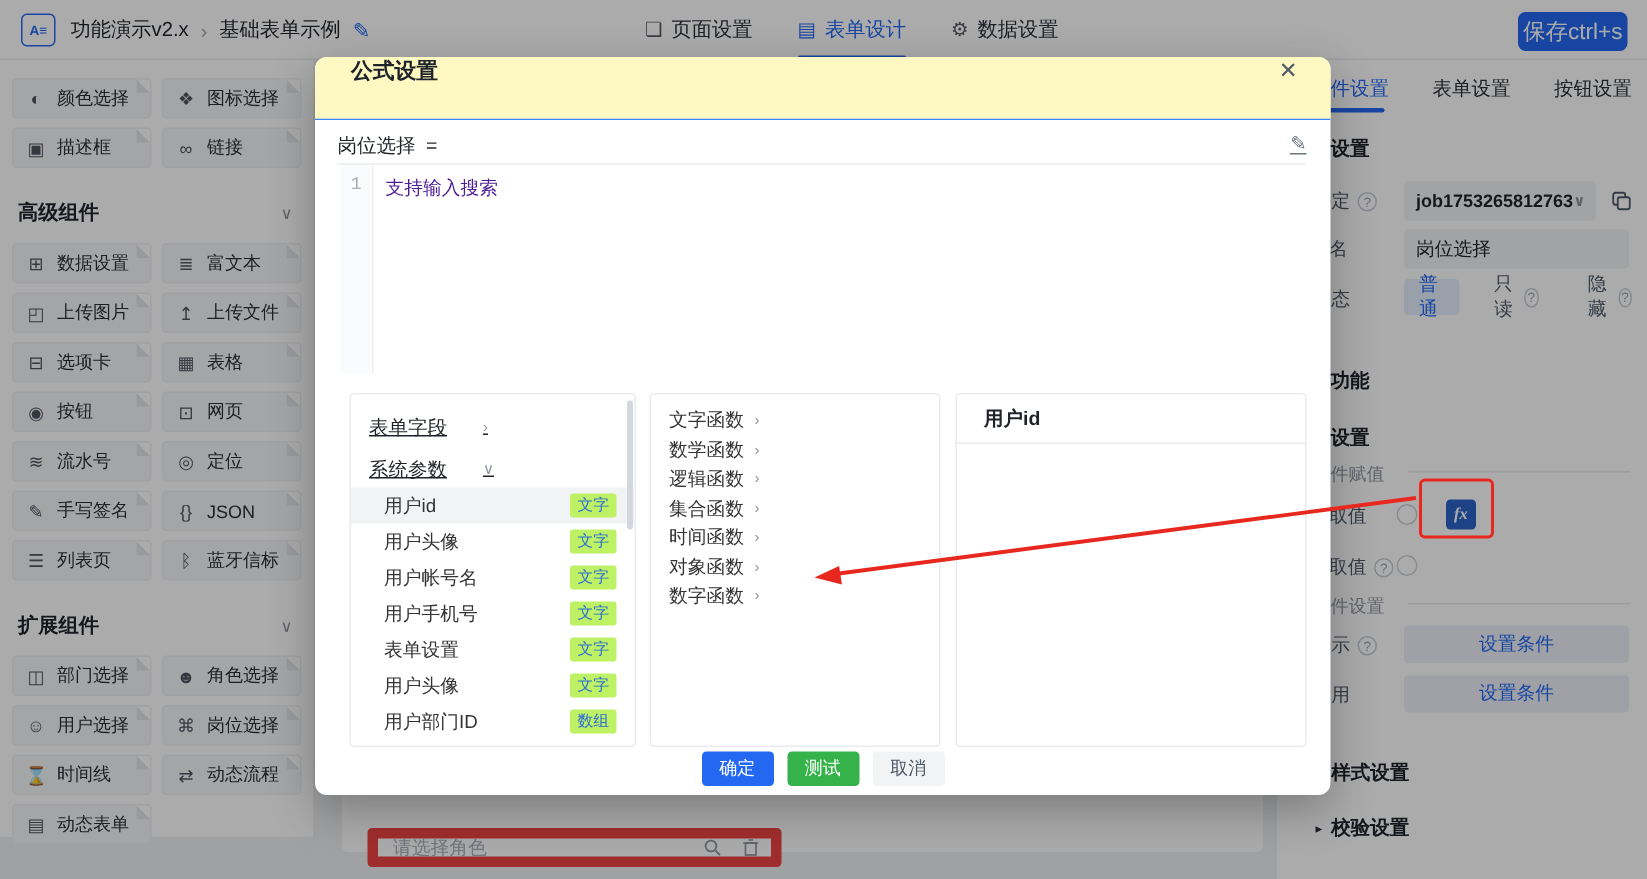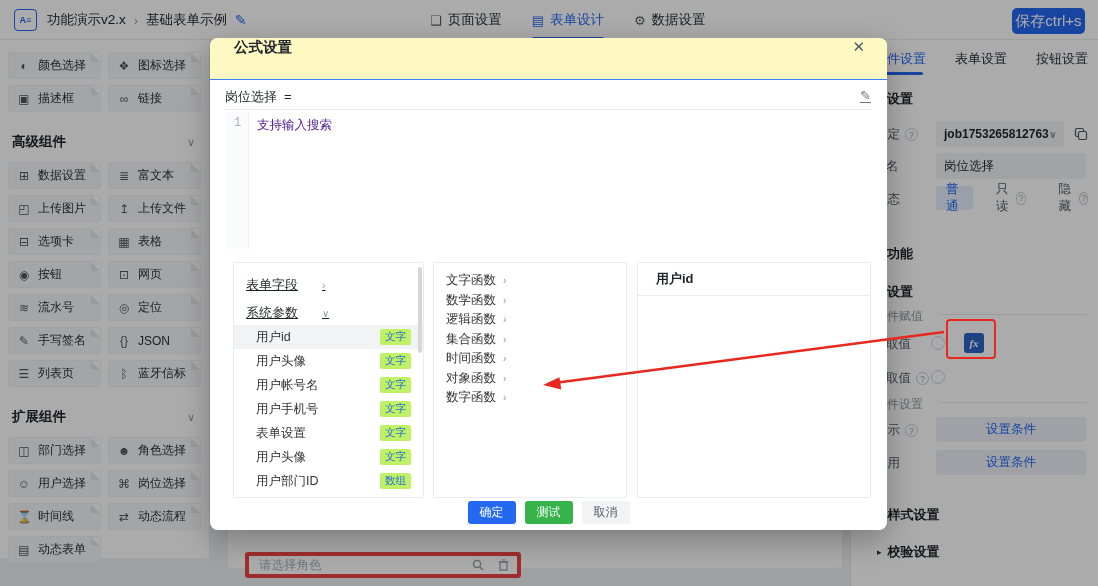--- a/index.html
+++ b/index.html
@@ -30,21 +30,21 @@
   .sb-sec .sec-c { font-size:11px; color:#8f959e; }
   .comp-card { position:relative; height:27px; background:#f5f6f8; border:1px solid #f0f1f3; border-radius:3px; display:flex; align-items:center; gap:7px; padding-left:8px; overflow:hidden; cursor:grab; }
   .comp-ic { width:14px; font-size:12px; color:#4e5560; text-align:center; flex:none; }
   .comp-label { font-size:12px; color:#2a2f36; white-space:nowrap; }
   .fold { position:absolute; top:0; right:0; width:0; height:0; border-top:9px solid #fff; border-left:9px solid #e4e6ea; }
 
   
   .canvas { position:absolute; left:210px; top:40px; width:640px; height:546px; background:#eef0f4; }
   .form-card { position:absolute; left:18px; top:20px; width:614px; height:508px; background:#fff; border-radius:4px; }
   .fieldrow { position:absolute; left:0; top:486px; width:614px; height:46px; }
-  .sel-field { position:absolute; top:6px; height:26px; background:#fff; border:4px solid #ef4444; border-radius:3px; display:flex; align-items:center; padding:0 8px 0 10px; }
+  .sel-field { position:absolute; top:6px; height:26px; background:#fff; border:7px solid #ef4444; border-radius:3px; display:flex; align-items:center; padding:0 8px 0 10px; }
   .sel-field .ph { flex:1; font-size:12.5px; color:#a9b0ba; }
   .sel-field .f-ic { color:#8f959e; margin-left:14px; display:flex; }
   .sel-wrap { position:absolute; left:310px; top:0; width:300px; height:40px; background:rgba(36,104,242,0.16); border-radius:3px; }
 
   
   .right-sb { position:absolute; left:850px; top:40px; width:248px; height:546px; background:#fff; border-left:1px solid #e9eaec; z-index:5; font-size:13px; }
   .rs-tabs { position:absolute; left:23px; top:0; display:flex; gap:29px; height:38px; }
   .rs-tab { position:relative; display:flex; align-items:center; font-size:13px; color:#2a2f36; cursor:pointer; }
   .rs-tab.active { color:#2468f2; }
   .rs-tab.active::after { content:""; position:absolute; left:3px; right:3px; bottom:3px; height:3px; background:#2468f2; border-radius:2px; }

